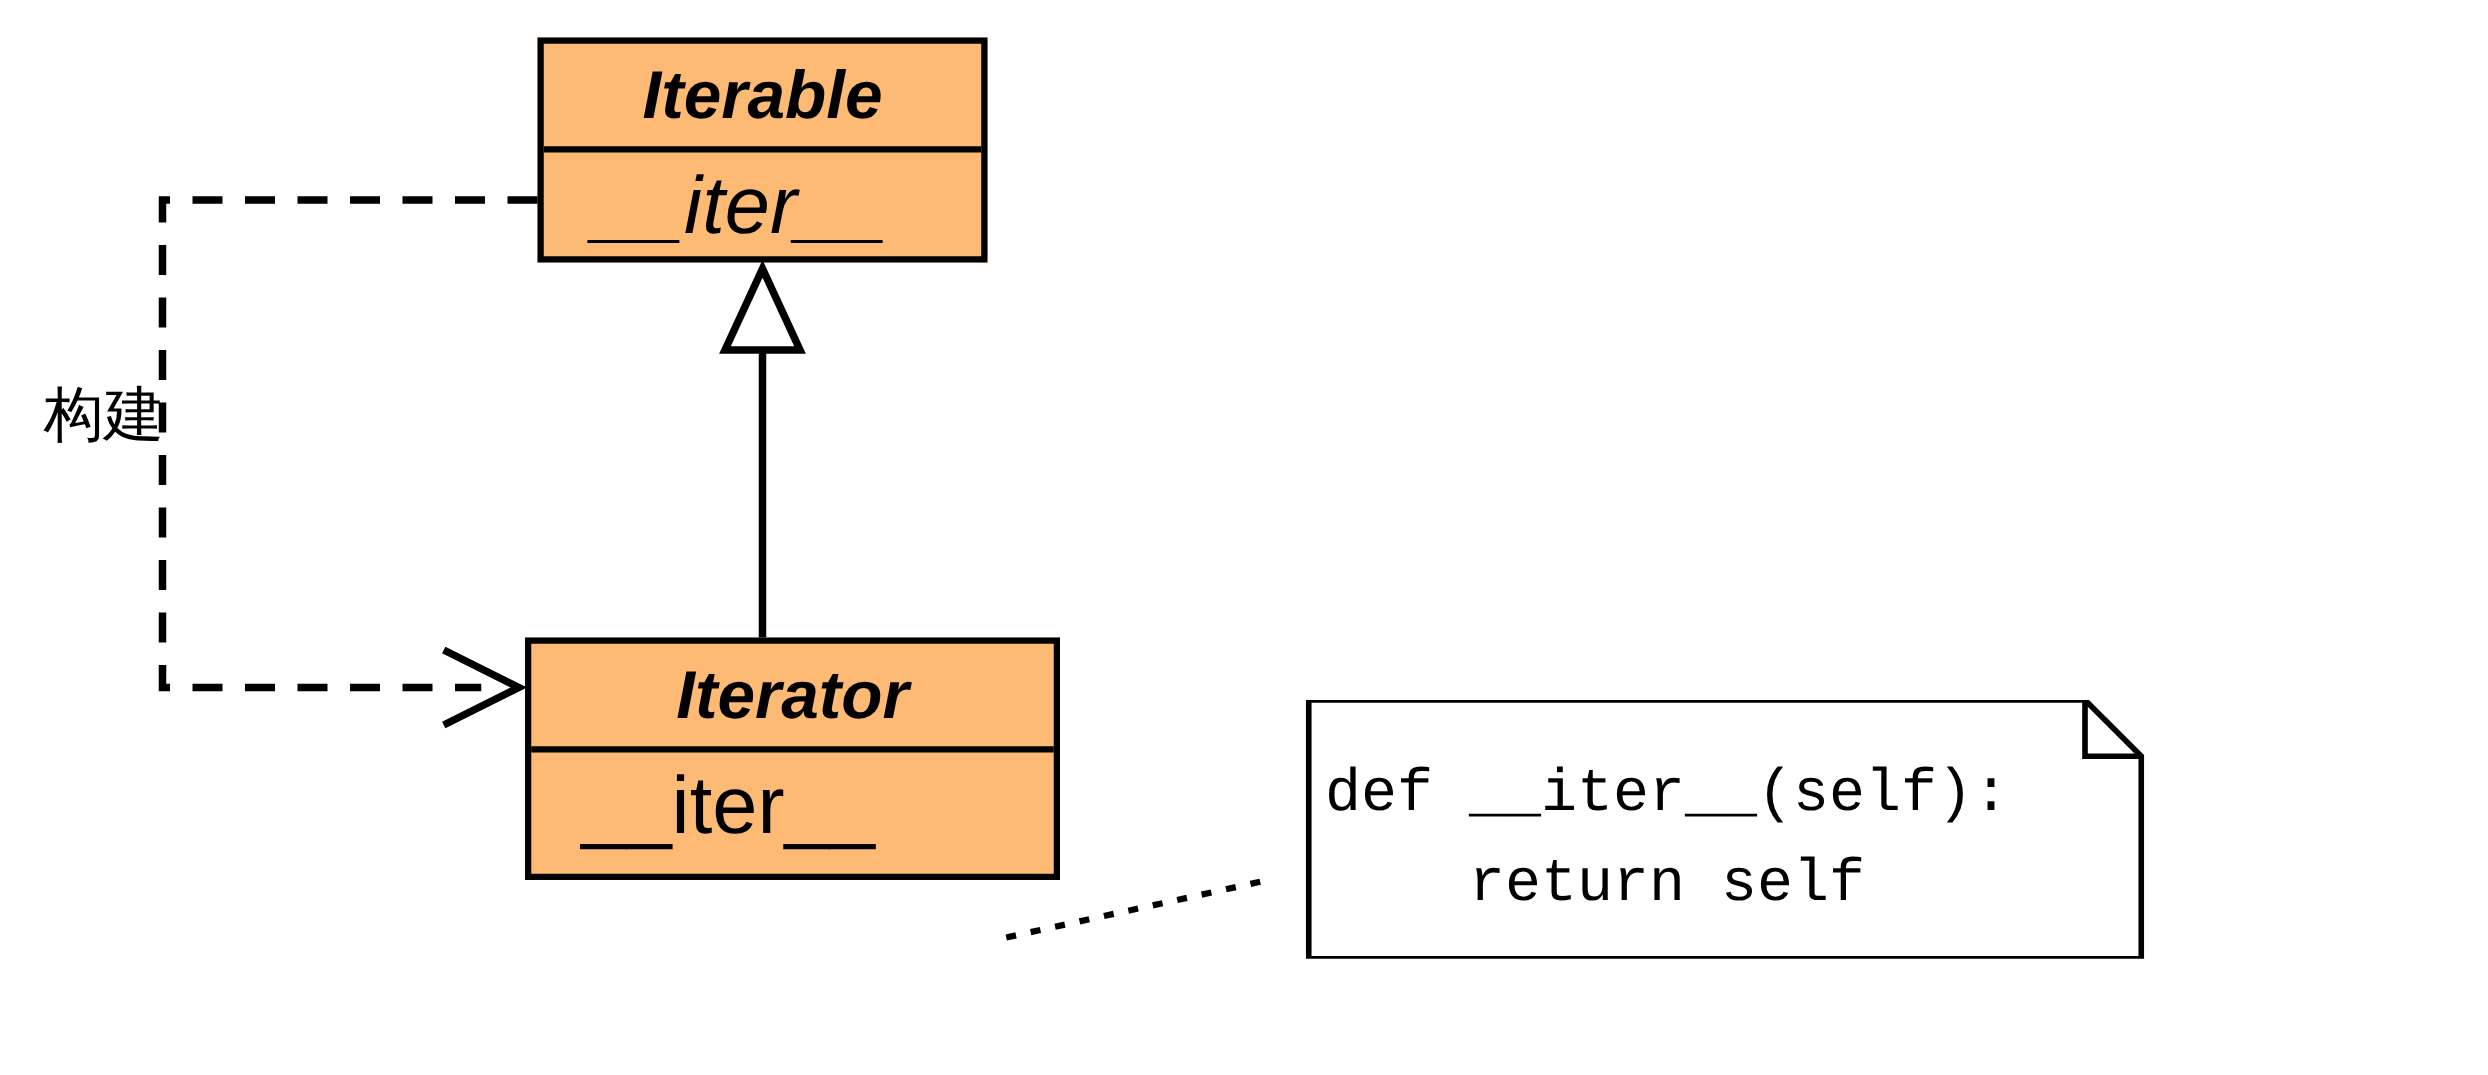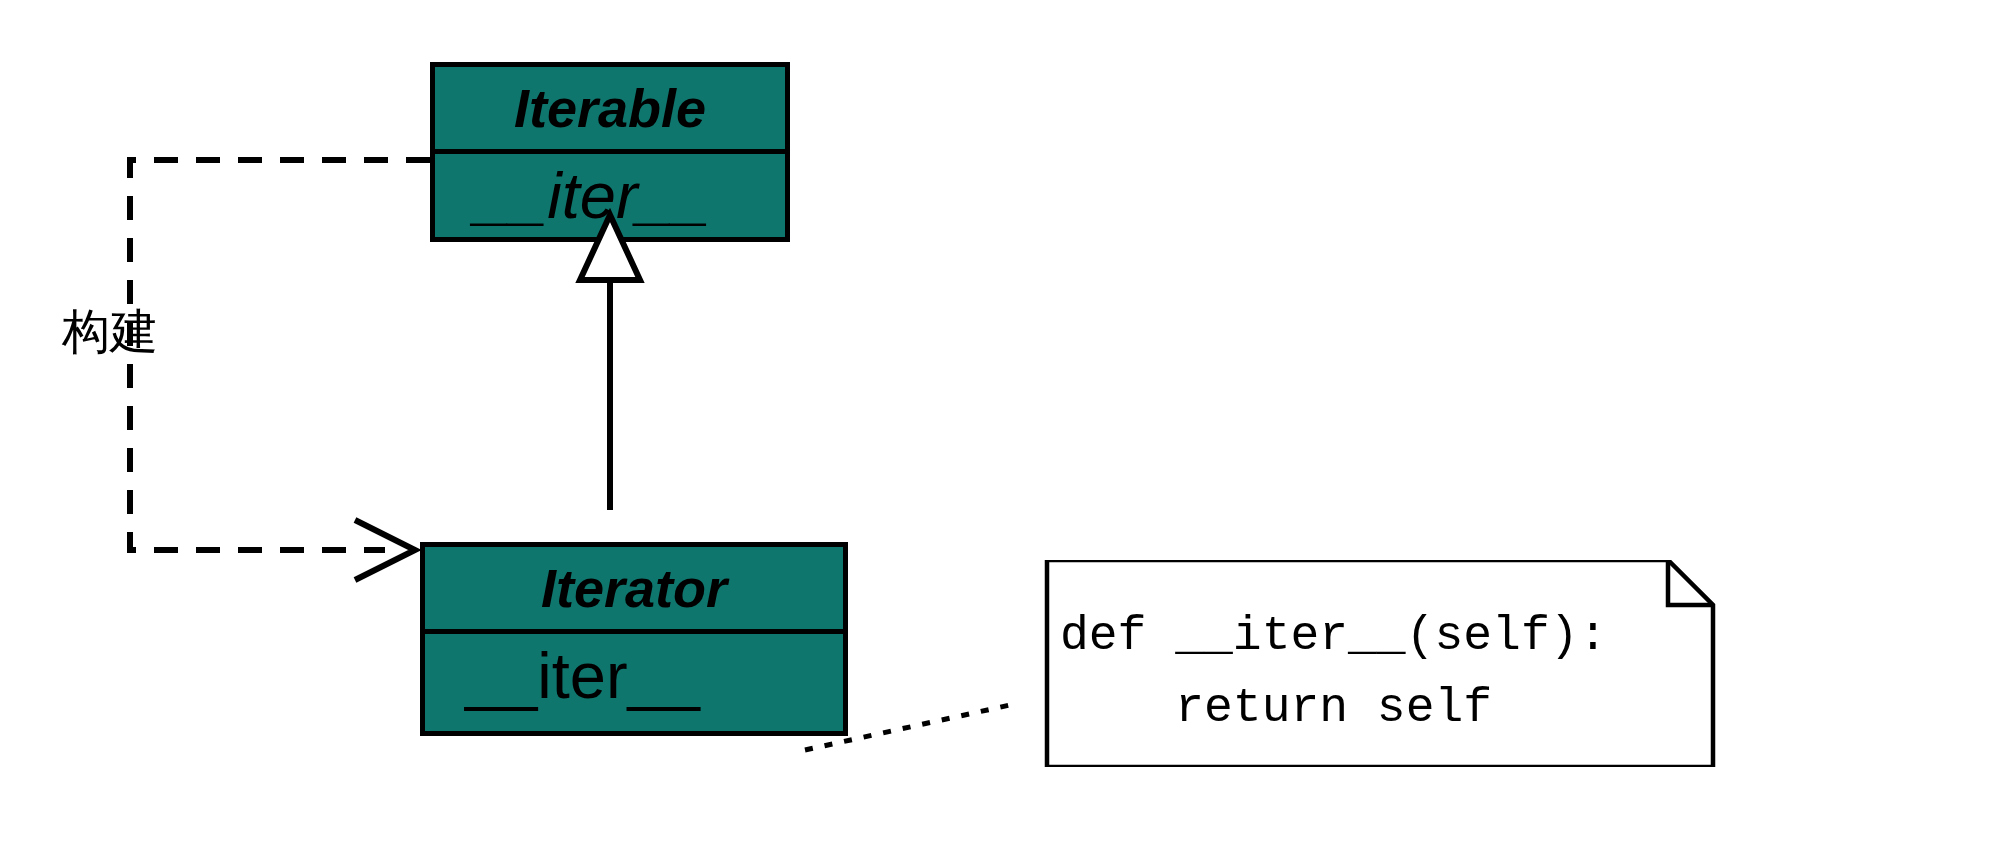--- a/index.html
+++ b/index.html
@@ -12,23 +12,22 @@
       font-family: Arial, Helvetica, sans-serif;
       position: relative;
     }
     .canvas {
       position: absolute;
       left: 0; top: 0;
       width: 1990px; height: 860px;
     }
     .class-box {
       position: absolute;
-      background: #0f766e;
+      background: #fdba74;
       border: 5px solid #000;
-      margin-top: 32px;
     }
     .class-name {
       border-bottom: 5px solid #000;
       text-align: center;
       font-style: italic;
       font-weight: bold;
       font-size: 54px;
       padding: 10px 20px 10px 20px;
     }
     .class-method {
@@ -82,21 +81,21 @@
 
   <div class="note-box" style="left: 1010px; top: 560px; width: 740px; height: 207px;">
     <svg class="note-border" viewBox="0 0 740 230">
       <path d="M 0 0 L 690 0 L 740 50 L 740 230 L 0 230 Z" fill="none" stroke="#000" stroke-width="5"></path>
       <path d="M 690 0 L 690 50 L 740 50" fill="none" stroke="#000" stroke-width="5"></path>
     </svg>
     <div class="note-text"><span>def __iter__(self):</span>
 <span>    return self</span></div>
   </div>
 
-  <div class="label-text" style="left: 62px; top: 300px;">构建</div>
+  <div class="label-text" style="left: 35px; top: 300px;">构建</div>
 
   <svg class="overlay" viewBox="0 0 1990 860">
 
     <g>
       <line x1="610" y1="510" x2="610" y2="280" stroke="#000" stroke-width="6"></line>
       <polygon points="610,215 580,280 640,280" fill="#fff" stroke="#000" stroke-width="6"></polygon>
     </g>
 
     <g>
       <path d="M 430 160 L 130 160 L 130 550 L 385 550" fill="none" stroke="#000" stroke-width="6" stroke-dasharray="24 18"></path>

